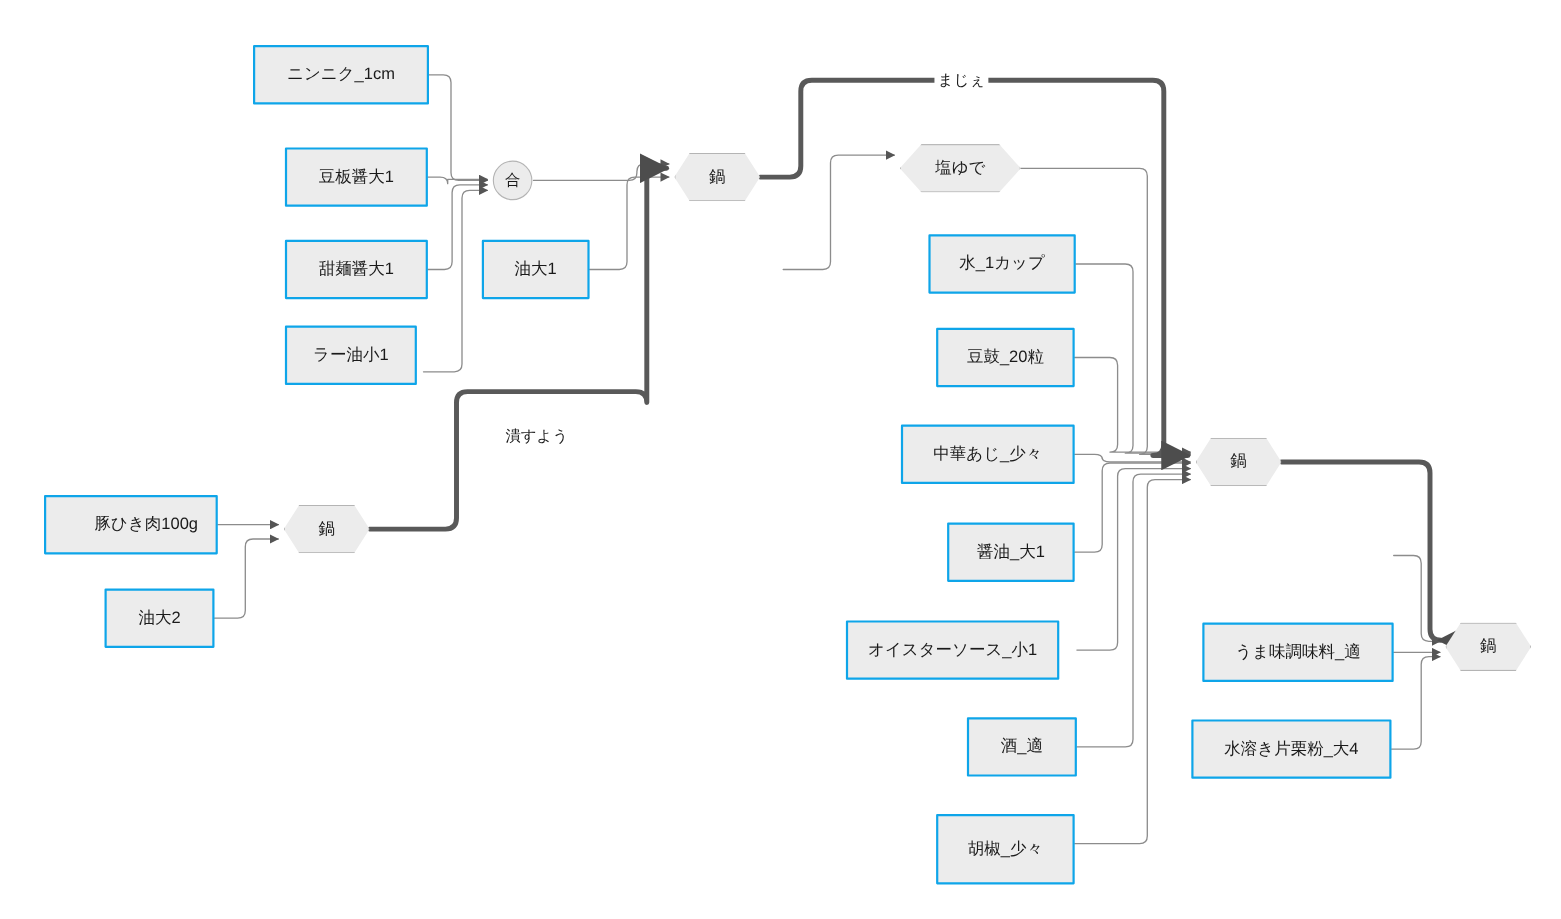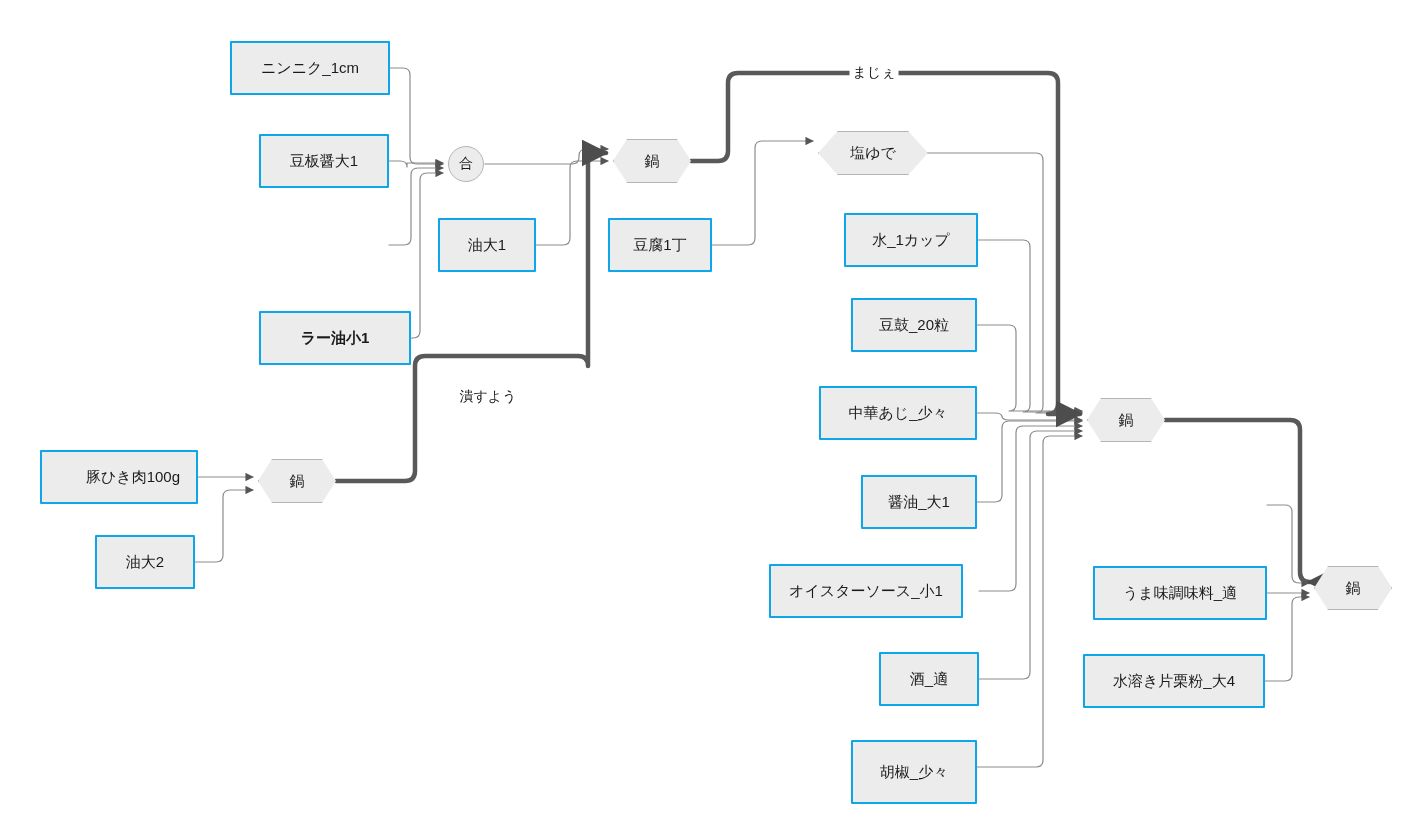--- a/index.html
+++ b/index.html
@@ -113,34 +113,34 @@
       <path d="M1165,420 H1290 q10,0 10,10 V572 q0,10 10,10 H1309"></path>
     </g>
   </svg>
 
   <div class="node box" style="left:230px;top:41px;width:160px;height:54px;">
       <span>ニンニク_1cm</span>
     </div>
   <div class="node box" style="left:259px;top:134px;width:130px;height:54px;">
       <span>豆板醤大1</span>
     </div>
-  <div class="node box" style="left:259px;top:311px;width:152px;height:54px;font-weight:bold;">
+  <div class="node box" style="left:259px;top:218px;width:130px;height:54px;">
+      <span>甜麺醤大1</span>
+    </div>
+  <div class="node box" style="left:259px;top:296px;width:120px;height:54px;">
       <span>ラー油小1</span>
     </div>
   <div class="node circle" style="left:448px;top:146px;width:36px;height:36px;font-size:14px;">
       <span>合</span>
     </div>
   <div class="node box" style="left:438px;top:218px;width:98px;height:54px;">
       <span>油大1</span>
     </div>
   <div class="node hex" style="left:613px;top:139px;width:78px;height:44px;">
       <span>鍋</span>
-    </div>
-  <div class="node box" style="left:608px;top:218px;width:104px;height:54px;">
-      <span>豆腐1丁</span>
     </div>
   <div class="node hex" style="left:818px;top:131px;width:110px;height:44px;">
       <span>塩ゆで</span>
     </div>
   <div class="node box" style="left:40px;top:450px;width:158px;height:54px;padding-left:28px;">
       <span>豚ひき肉100g</span>
     </div>
   <div class="node box" style="left:95px;top:535px;width:100px;height:54px;">
       <span>油大2</span>
     </div>

